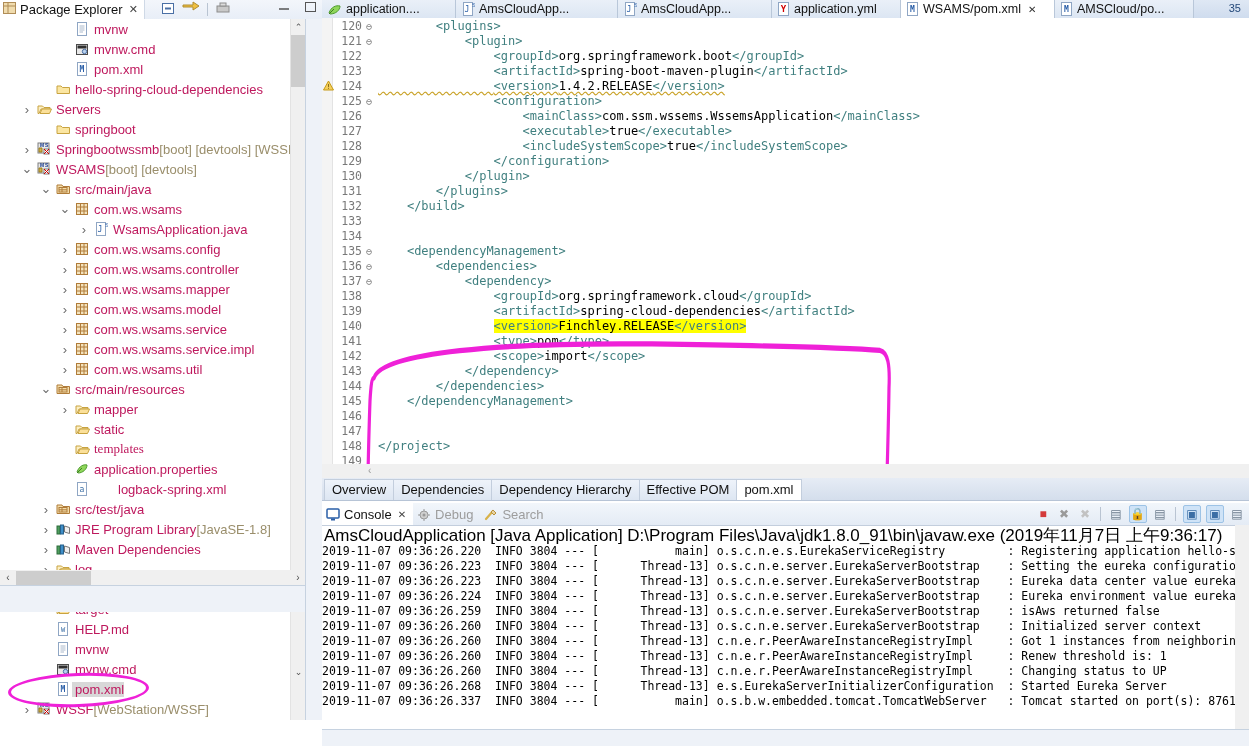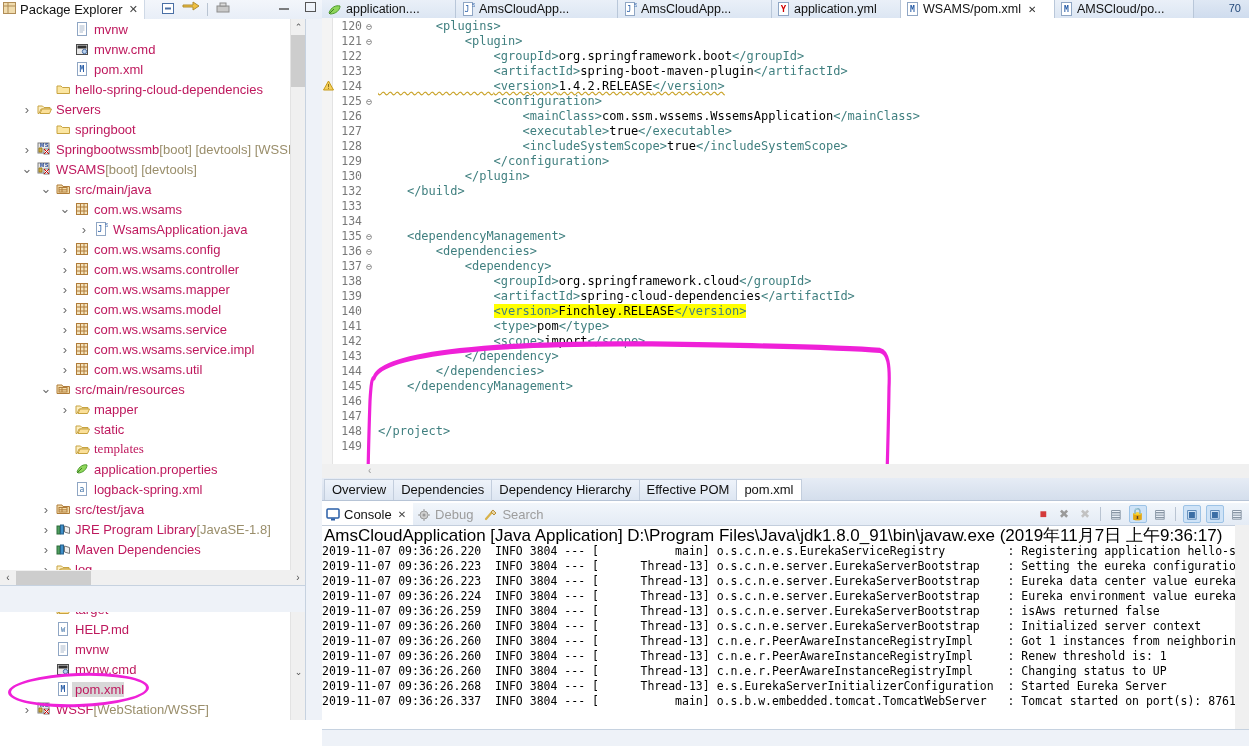--- a/index.html
+++ b/index.html
@@ -507,21 +507,21 @@
           <span class="txt" style="padding-left: 3px;">application.properties</span>
         </div>
         <div class="trow" style="padding-left: 57px;">
           <span class="arrow"></span>
           <span class="ico">
             <svg width="12" height="14">
               <rect x="1.5" y="0.5" width="9" height="13" fill="#fff" stroke="#8fa6c4"></rect>
               <text x="6" y="10" font-size="8" font-family="monospace" fill="#3b6ea5" text-anchor="middle">a</text>
             </svg>
           </span>
-          <span class="txt" style="padding-left: 3px;">logback-spring.xml</span>
+          <span class="txt" style="padding-left: 3px; margin-left: 24px;">logback-spring.xml</span>
         </div>
         <div class="trow" style="padding-left: 38px;">
           <span class="arrow" style="font-size: 13px;">›</span>
           <span class="ico">
             <svg width="15" height="12">
               <path d="M1 2 h5 l1 1.5 h6.5 v7 h-12.5 z" fill="#f3dca8" stroke="#b07c3a"></path>
               <rect x="3" y="4.5" width="8" height="4.5" fill="none" stroke="#b07c3a"></rect>
               <line x1="3" y1="6.8" x2="11" y2="6.8" stroke="#b07c3a"></line>
               <line x1="6" y1="4.5" x2="6" y2="9" stroke="#b07c3a"></line>
             </svg>
@@ -715,39 +715,40 @@
         <div class="ed-tab" style="width: 125px;">
           <span style="display: flex;">
             <svg width="13" height="14">
               <rect x="1.5" y="0.5" width="10" height="13" fill="#fff" stroke="#8fa6c4"></rect>
               <text x="6.5" y="10" font-size="8" font-family="monospace" fill="#2a5fa8" text-anchor="middle" font-weight="bold">M</text>
             </svg>
           </span>
           <span>AMSCloud/po...</span>
         </div>
       </div>
-    <div class="tabcount">70</div>
+    <div class="tabcount">35</div>
 
     <div class="editor">
       <div class="gutter-left"></div>
       <div id="codearea" style="position:absolute;left:0;top:1px;width:927px;">
           <div class="codeline"><span class="lnum">120</span><span class="fold">⊖</span><span class="codetxt">        <span class="tag">&lt;plugins&gt;</span></span></div>
           <div class="codeline"><span class="lnum">121</span><span class="fold">⊖</span><span class="codetxt">            <span class="tag">&lt;plugin&gt;</span></span></div>
           <div class="codeline"><span class="lnum">122</span><span class="fold"></span><span class="codetxt">                <span class="tag">&lt;groupId&gt;</span>org.springframework.boot<span class="tag">&lt;/groupId&gt;</span></span></div>
           <div class="codeline"><span class="lnum">123</span><span class="fold"></span><span class="codetxt">                <span class="tag">&lt;artifactId&gt;</span>spring-boot-maven-plugin<span class="tag">&lt;/artifactId&gt;</span></span></div>
           <div class="codeline"><span class="warn-ico"><svg width="11" height="11">
                 <path d="M5.5 1 L10.5 10 L0.5 10 Z" fill="#f5cf5c" stroke="#c59a18"></path>
                 <text x="5.5" y="9" font-size="7" text-anchor="middle" fill="#5a4300">!</text>
               </svg></span><span class="lnum">124</span><span class="fold"></span><span class="codetxt warnline">                <span class="tag">&lt;version&gt;</span>1.4.2.RELEASE<span class="tag">&lt;/version&gt;</span></span></div>
           <div class="codeline"><span class="lnum">125</span><span class="fold">⊖</span><span class="codetxt">                <span class="tag">&lt;configuration&gt;</span></span></div>
           <div class="codeline"><span class="lnum">126</span><span class="fold"></span><span class="codetxt">                    <span class="tag">&lt;mainClass&gt;</span>com.ssm.wssems.WssemsApplication<span class="tag">&lt;/mainClass&gt;</span></span></div>
           <div class="codeline"><span class="lnum">127</span><span class="fold"></span><span class="codetxt">                    <span class="tag">&lt;executable&gt;</span>true<span class="tag">&lt;/executable&gt;</span></span></div>
           <div class="codeline"><span class="lnum">128</span><span class="fold"></span><span class="codetxt">                    <span class="tag">&lt;includeSystemScope&gt;</span>true<span class="tag">&lt;/includeSystemScope&gt;</span></span></div>
           <div class="codeline"><span class="lnum">129</span><span class="fold"></span><span class="codetxt">                <span class="tag">&lt;/configuration&gt;</span></span></div>
           <div class="codeline"><span class="lnum">130</span><span class="fold"></span><span class="codetxt">            <span class="tag">&lt;/plugin&gt;</span></span></div>
+          <div class="codeline"><span class="lnum">131</span><span class="fold"></span><span class="codetxt">        <span class="tag">&lt;/plugins&gt;</span></span></div>
           <div class="codeline"><span class="lnum">132</span><span class="fold"></span><span class="codetxt">    <span class="tag">&lt;/build&gt;</span></span></div>
           <div class="codeline"><span class="lnum">133</span><span class="fold"></span><span class="codetxt"></span></div>
           <div class="codeline"><span class="lnum">134</span><span class="fold"></span><span class="codetxt"></span></div>
           <div class="codeline"><span class="lnum">135</span><span class="fold">⊖</span><span class="codetxt">    <span class="tag">&lt;dependencyManagement&gt;</span></span></div>
           <div class="codeline"><span class="lnum">136</span><span class="fold">⊖</span><span class="codetxt">        <span class="tag">&lt;dependencies&gt;</span></span></div>
           <div class="codeline"><span class="lnum">137</span><span class="fold">⊖</span><span class="codetxt">            <span class="tag">&lt;dependency&gt;</span></span></div>
           <div class="codeline"><span class="lnum">138</span><span class="fold"></span><span class="codetxt">                <span class="tag">&lt;groupId&gt;</span>org.springframework.cloud<span class="tag">&lt;/groupId&gt;</span></span></div>
           <div class="codeline"><span class="lnum">139</span><span class="fold"></span><span class="codetxt">                <span class="tag">&lt;artifactId&gt;</span>spring-cloud-dependencies<span class="tag">&lt;/artifactId&gt;</span></span></div>
           <div class="codeline"><span class="lnum">140</span><span class="fold"></span><span class="codetxt" style="left: 56px; padding-left: 115.52px;"><span class="hl"><span class="tag">&lt;version&gt;</span>Finchley.RELEASE<span class="tag">&lt;/version&gt;</span></span></span></div>
           <div class="codeline"><span class="lnum">141</span><span class="fold"></span><span class="codetxt">                <span class="tag">&lt;type&gt;</span>pom<span class="tag">&lt;/type&gt;</span></span></div>

